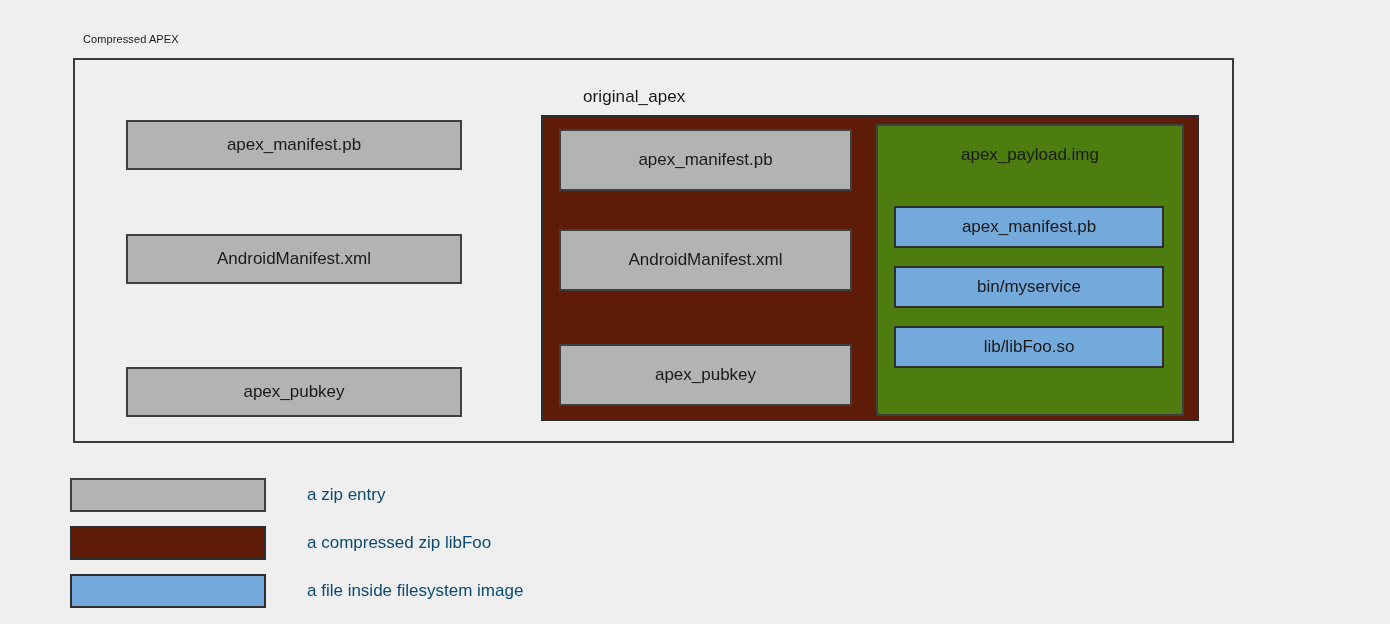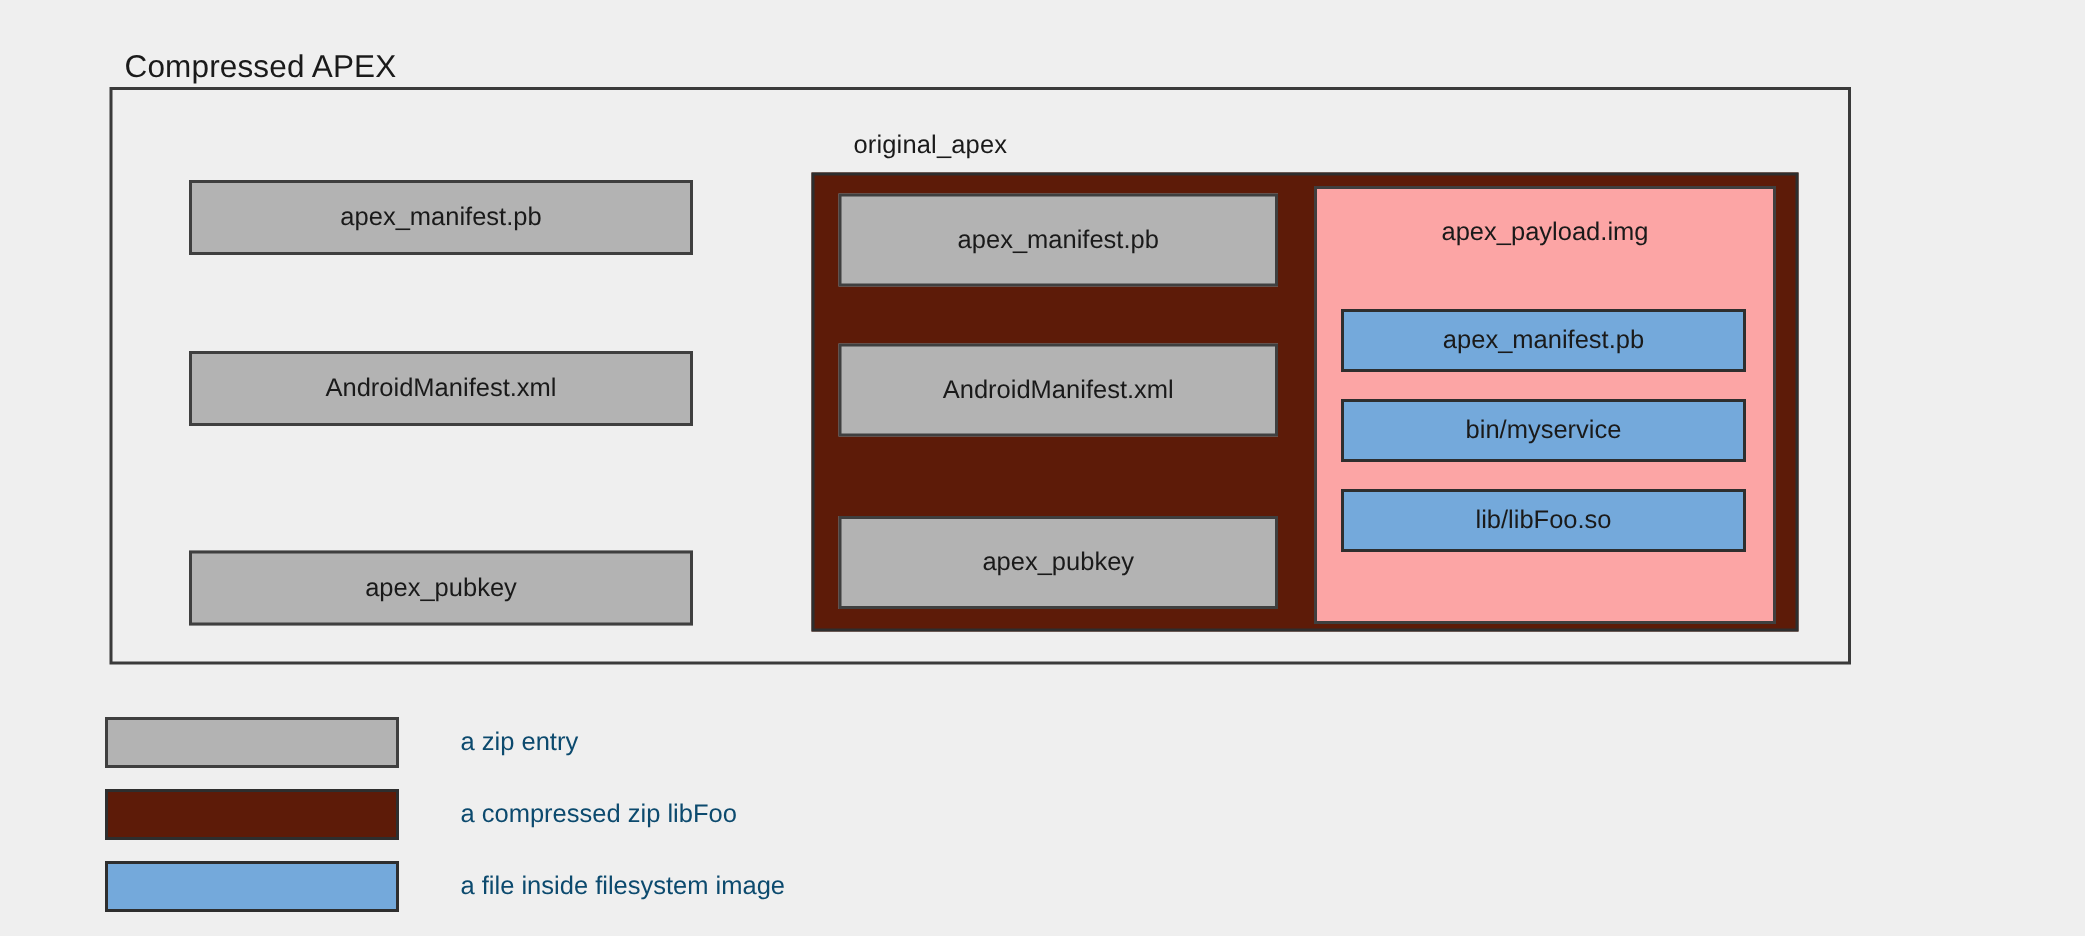--- a/index.html
+++ b/index.html
@@ -23,21 +23,21 @@
     height: 624px;
   }
 
   
   .abs { position: absolute; box-sizing: border-box; }
 
   
   .outer-label {
     left: 83px;
     top: 33px;
-    font-size: 21px;
+    font-size: 11px;
     color: #1a1a1a;
     white-space: nowrap;
     letter-spacing: 0.1px;
   }
   .outer-box {
     left: 73px;
     top: 58px;
     width: 1161px;
     height: 385px;
     border: 2px solid #3a3a3a;
@@ -56,21 +56,21 @@
     white-space: nowrap;
   }
 
   .left-col { left: 51px; width: 336px; }
   .left-1 { top: 60px;  height: 50px; }
   .left-2 { top: 174px; height: 50px; }
   .left-3 { top: 307px; height: 50px; }
 
   
   .inner-label {
-    left: 494px;
+    left: 508px;
     top: 27px;
     font-size: 17px;
     color: #1a1a1a;
     white-space: nowrap;
     letter-spacing: 0.1px;
   }
   .compressed-box {
     left: 466px;
     top: 55px;
     width: 658px;
@@ -84,21 +84,21 @@
   .mid-1 { top: 12px;  height: 62px; }
   .mid-2 { top: 112px; height: 62px; }
   .mid-3 { top: 227px; height: 62px; }
 
   
   .payload-box {
     left: 333px;
     top: 7px;
     width: 308px;
     height: 292px;
-    background: #fca5a5;
+    background: #4d7c0f;
     border: 2px solid #3f3f3f;
   }
   .payload-title {
     position: absolute;
     left: 0;
     right: 0;
     top: 19px;
     text-align: center;
     font-size: 17px;
     color: #1a1a1a;

